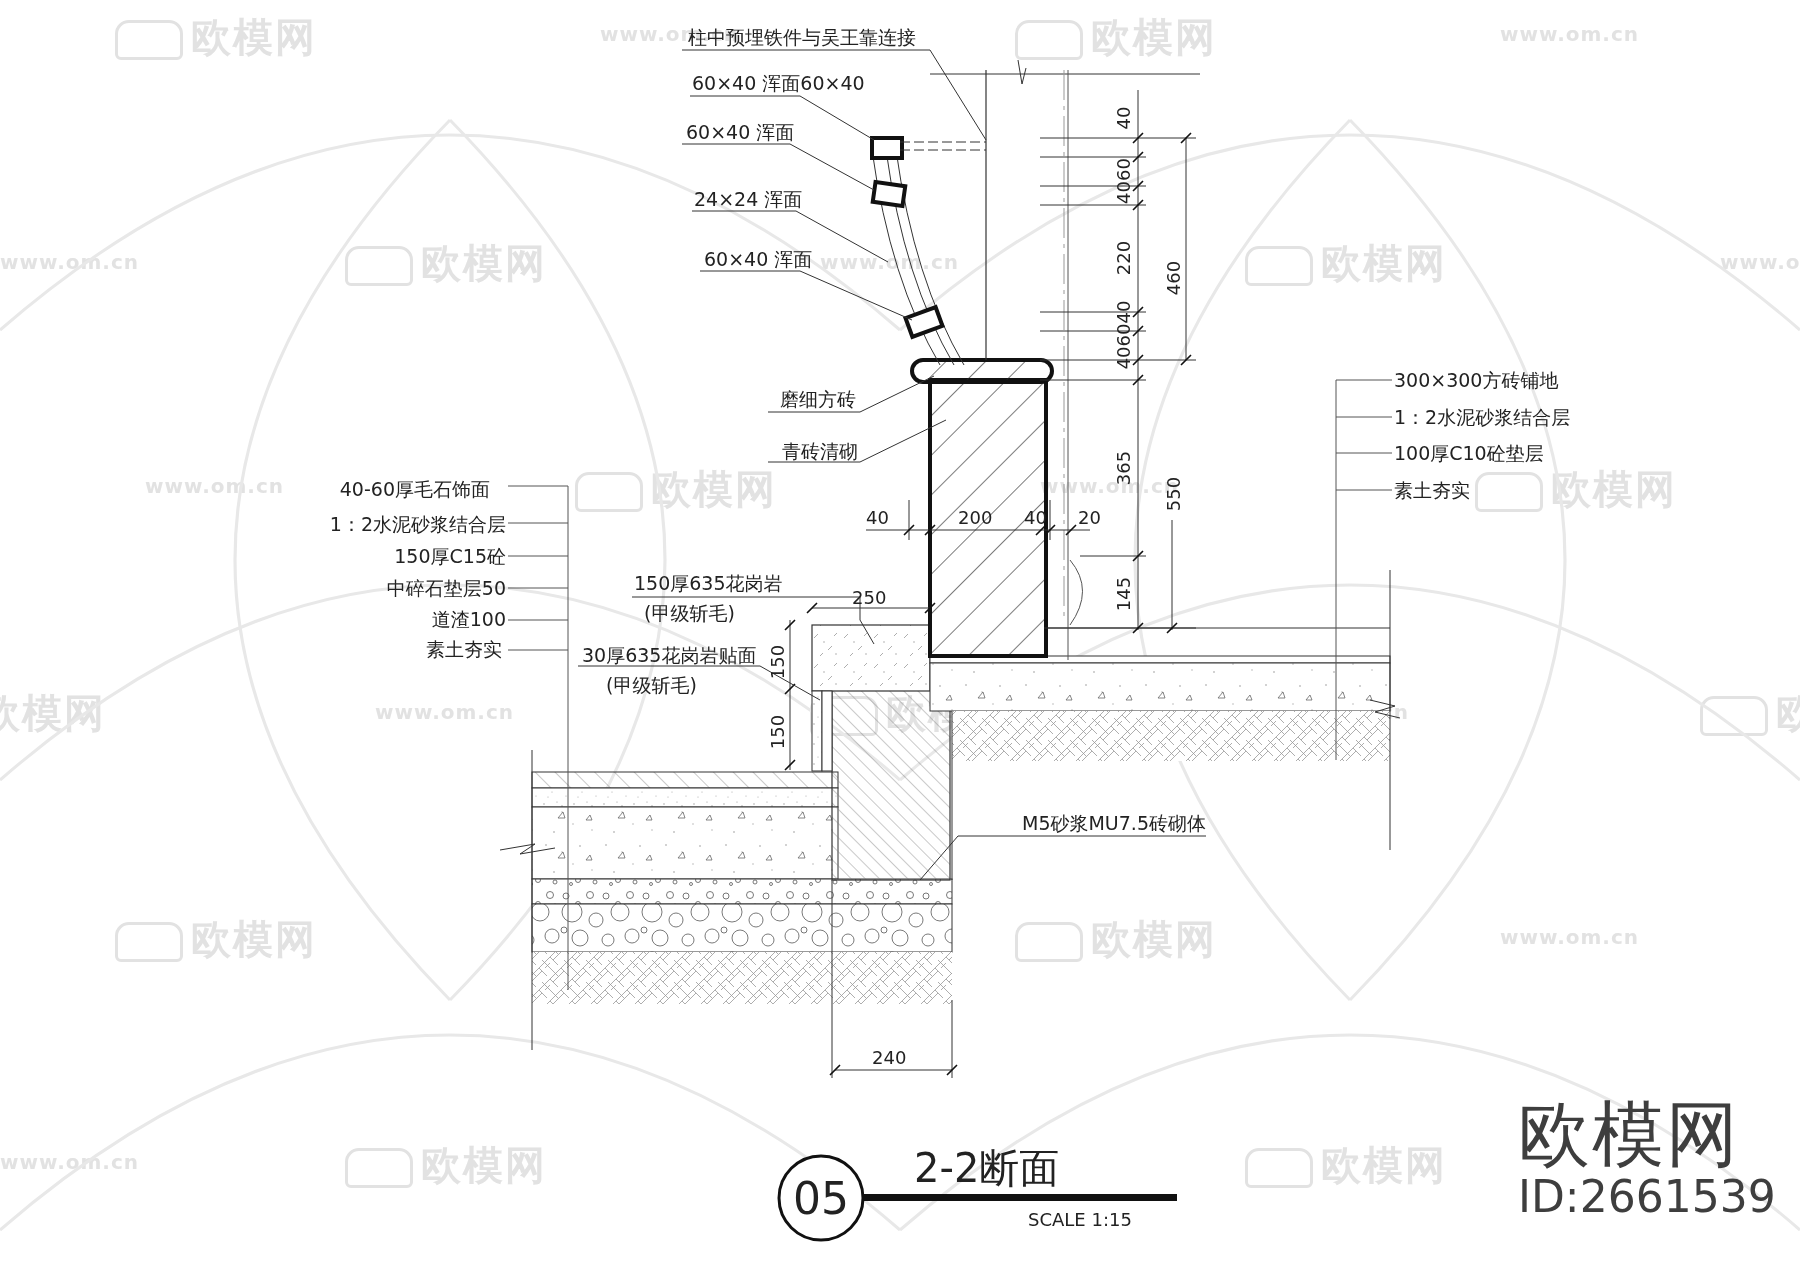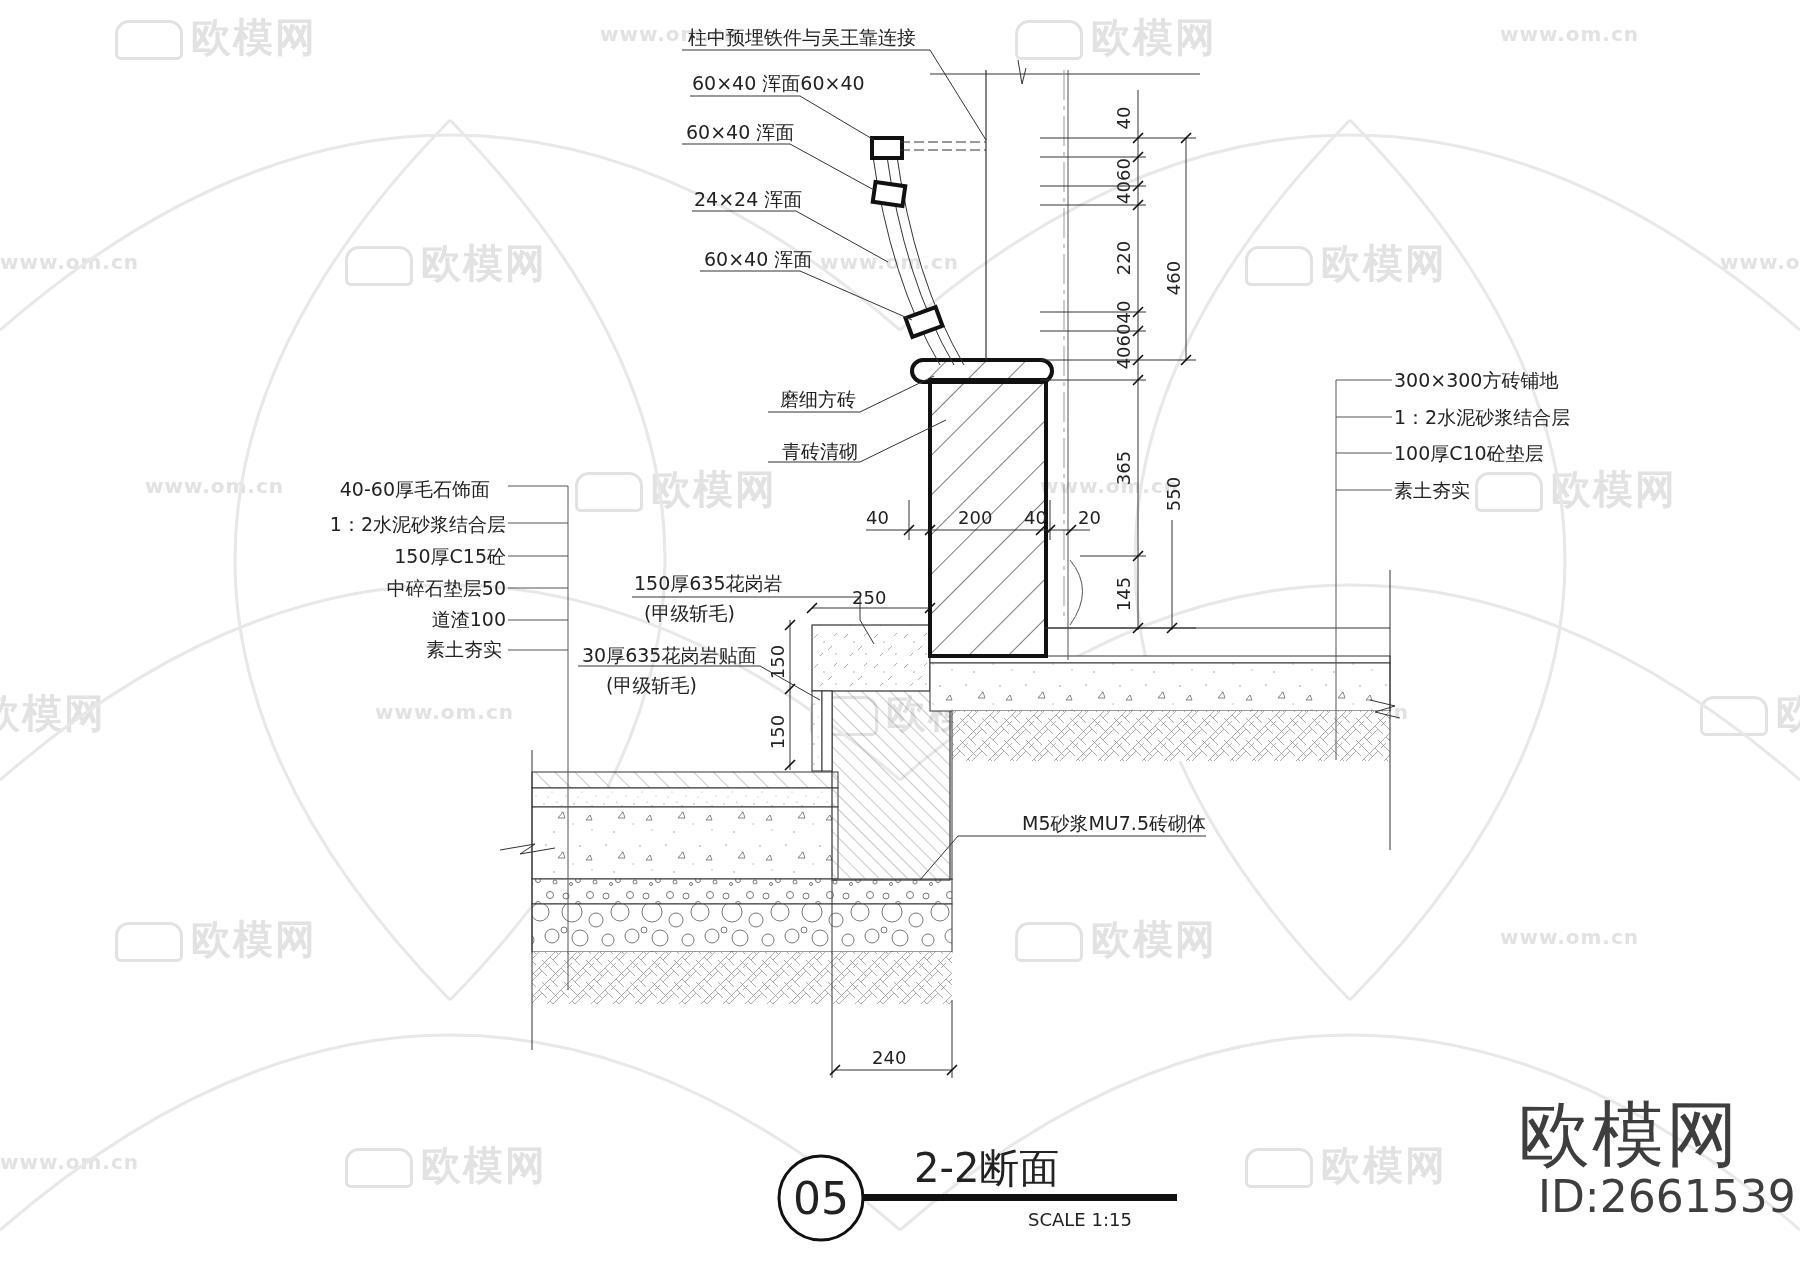--- a/index.html
+++ b/index.html
@@ -5,21 +5,21 @@
   html, body { margin:0; padding:0; background:#ffffff; }
   body { width:1800px; height:1279px; overflow:hidden; position:relative; font-family:"DejaVu Sans", sans-serif; }
   #canvas { position:absolute; left:0; top:0; width:1800px; height:1279px; }
   .wm { position:absolute; color:#e2e2e2; font-family:"DejaVu Sans", sans-serif; font-weight:bold; pointer-events:none; white-space:nowrap; }
   .wm-cn { font-size:40px; letter-spacing:2px; }
   .wm-url { font-size:20px; letter-spacing:1px;text-align:center; }
   .wm-sofa { display:inline-block; width:62px; height:34px; border:3px solid #e2e2e2; border-radius:14px 14px 6px 6px; margin-right:8px; vertical-align:middle; }
   .lbl { font-family:"DejaVu Sans", sans-serif; fill:#222; }
   .brand { position:absolute; left:1518px; top:1095px; color:#3e3e3e; font-family:"DejaVu Sans", sans-serif; }
   .brand-name { font-size:72px; line-height:78px; letter-spacing:2px; }
-  .brand-id { font-size:44px; line-height:48px;margin-left:20px; }
+  .brand-id { font-size:44px; line-height:48px; }
 </style>
 </head>
 <body>
 
 <div class="wm wm-cn" style="left:115px;top:10px;"><span class="wm-sofa"></span><span>欧模网</span></div>
 <div class="wm wm-url" style="left:600px;top:22px;">www.om.cn</div>
 <div class="wm wm-cn" style="left:1015px;top:10px;"><span class="wm-sofa"></span><span>欧模网</span></div>
 <div class="wm wm-url" style="left:1500px;top:22px;">www.om.cn</div>
 
 <div class="wm wm-url" style="left:0px;top:250px;">www.om.cn</div>

